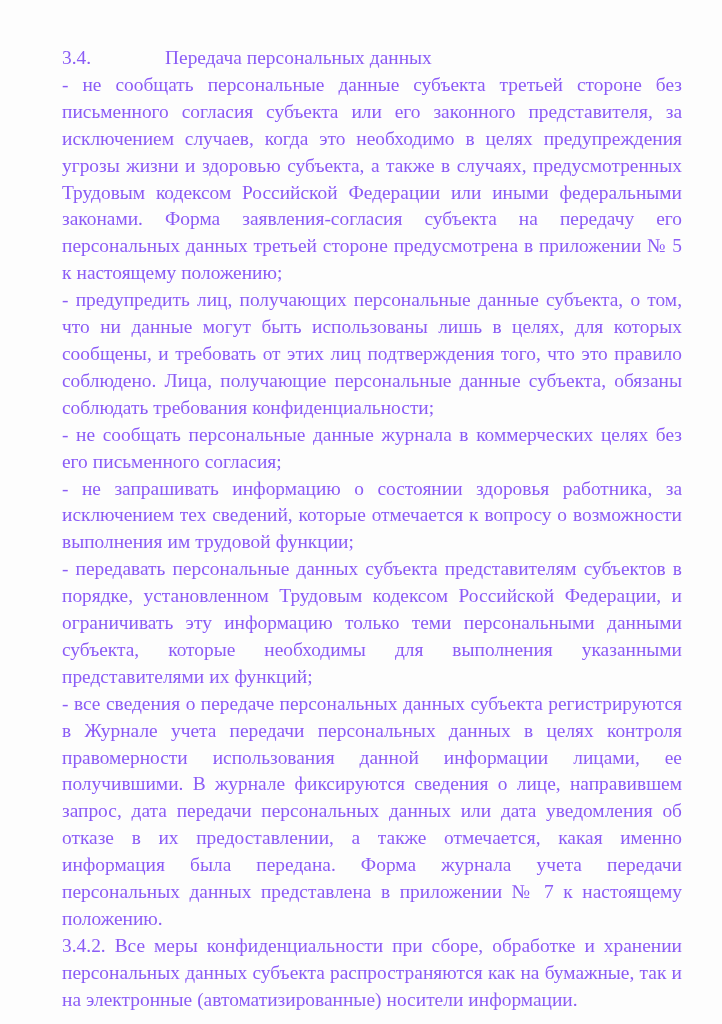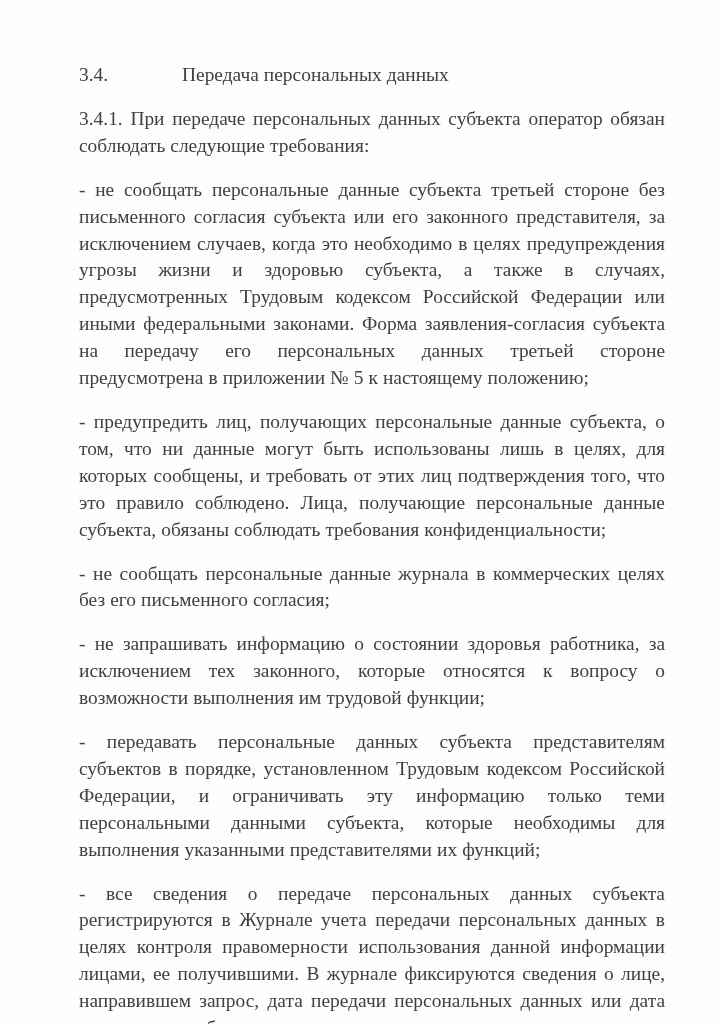--- a/index.html
+++ b/index.html
@@ -22,28 +22,28 @@
     background: #fdfdfd;
     box-sizing: border-box;
   }
   .doc-body {
     position: absolute;
     left: 62px;
     top: 45px;
     width: 620px;
   }
   .para {
-    margin: 17px;
+    margin: 0;
     text-align: justify;
     text-justify: inter-word;
     font-size: 19.4px;
     line-height: 26.9px;
     letter-spacing: 0.01px;
     word-spacing: 0.2px;
-    color: #404040;
+    color: #8b5cf6;
   }
   
   .para.heading {
     text-align: left;
   }
   .heading .num {
     display: inline-block;
     width: 103px;
   }
   
@@ -54,29 +54,28 @@
 </head>
 <body>
 
 <div class="page">
   <div class="doc-body">
 
     <p class="para heading">
       <span class="num">3.4.</span><span>Передача персональных данных</span>
     </p>
 
-    <p class="para">3.4.1. При передаче персональных данных субъекта оператор обязан соблюдать следующие требования:</p>
 
     <p class="para">- не сообщать персональные данные субъекта третьей стороне без письменного согласия субъекта или его законного представителя, за исключением случаев, когда это необходимо в целях предупреждения угрозы жизни и здоровью субъекта, а также в случаях, предусмотренных Трудовым кодексом Российской Федерации или иными федеральными законами. Форма заявления-согласия субъекта на передачу его персональных данных третьей стороне предусмотрена в приложении № 5 к настоящему положению;</p>
 
     <p class="para">- предупредить лиц, получающих персональные данные субъекта, о том, что ни данные могут быть использованы лишь в целях, для которых сообщены, и требовать от этих лиц подтверждения того, что это правило соблюдено. Лица, получающие персональные данные субъекта, обязаны соблюдать требования конфиденциальности;</p>
 
     <p class="para">- не сообщать персональные данные журнала в коммерческих целях без его письменного согласия;</p>
 
-    <p class="para">- не запрашивать информацию о состоянии здоровья работника, за исключением тех законного, которые относятся к вопросу о возможности выполнения им трудовой функции;</p>
+    <p class="para">- не запрашивать информацию о состоянии здоровья работника, за исключением тех сведений, которые отмечается к вопросу о возможности выполнения им трудовой функции;</p>
 
     <p class="para">- передавать персональные данных субъекта представителям субъектов в порядке, установленном Трудовым кодексом Российской Федерации, и ограничивать эту информацию только теми персональными данными субъекта, которые необходимы для выполнения указанными представителями их функций;</p>
 
     <p class="para">- все сведения о передаче персональных данных субъекта регистрируются в Журнале учета передачи персональных данных в целях контроля правомерности использования данной информации лицами, ее получившими. В журнале фиксируются сведения о лице, направившем запрос, дата передачи персональных данных или дата уведомления об отказе в их предоставлении, а также отмечается, какая именно информация была передана. Форма журнала учета передачи персональных данных представлена в приложении № 7 к настоящему положению.</p>
 
     <p class="para">3.4.2. Все меры конфиденциальности при сборе, обработке и хранении персональных данных субъекта распространяются как на бумажные, так и на электронные (автоматизированные) носители информации.</p>
 
   </div>
 </div>
 

